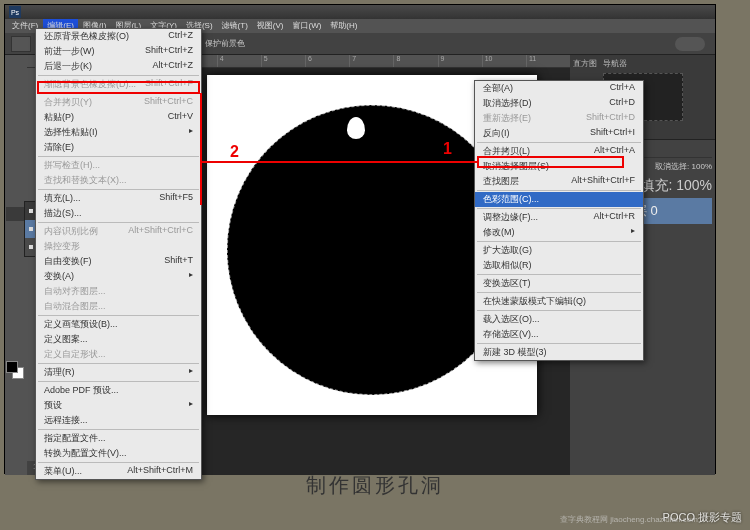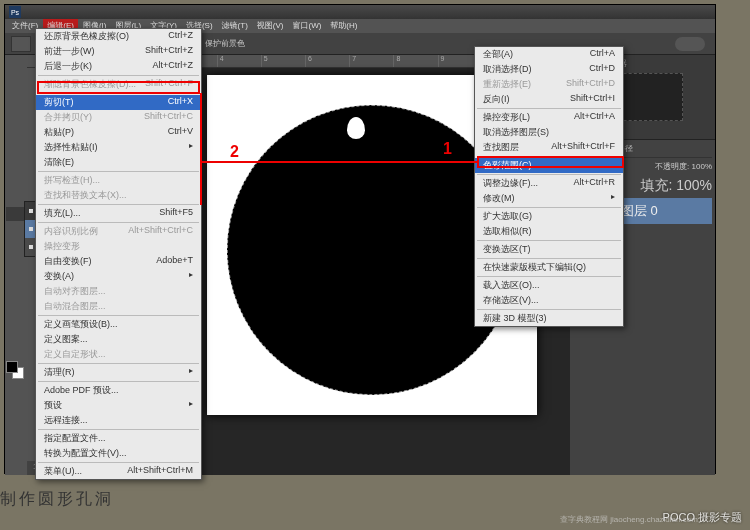--- a/index.html
+++ b/index.html
@@ -2,21 +2,21 @@
 <html><head>
 <meta charset="utf-8">
 <style>
 *{margin:0;padding:0;box-sizing:border-box;font-family:"Microsoft YaHei",Arial,sans-serif}
 body{background:#7a7564;width:750px;height:530px;overflow:hidden;position:relative}
 .ps-window{position:absolute;top:4px;left:4px;width:712px;height:470px;background:#222;border:1px solid #000}
 .title-bar{height:14px;background:linear-gradient(#4a4a4a,#333);display:flex;align-items:center}
 .ps-logo{width:12px;height:12px;background:#1f3a5f;margin:0 4px;font-size:7px;color:#fff;display:flex;align-items:center;justify-content:center}
 .menu-bar{height:14px;background:#535353;display:flex;padding-left:3px;gap:1px}
 .menu-item{color:#ddd;font-size:8px;padding:1px 4px;cursor:pointer}
-.menu-item.active{background:#b91c1c}
+.menu-item.active{background:#1d4ed8}
 .option-bar{height:22px;background:#424242;border-bottom:1px solid #222;display:flex;align-items:center;padding:0 6px;gap:8px}
 .opt-icon{width:20px;height:16px;background:#555;border:1px solid #333}
 .opt-text{color:#ccc;font-size:8px}
 .opt-input{width:40px;height:13px;background:#333;border:1px solid #222;color:#ccc;font-size:8px;padding:0 3px}
 .checkbox{width:10px;height:10px;background:#333;border:1px solid #666}
 .workspace{display:flex;height:420px}
 .tool-panel{width:22px;background:#535353;display:flex;flex-direction:column;gap:1px;padding:2px 1px}
 .tool{width:18px;height:14px;background:#535353;border:1px solid transparent;cursor:pointer}
 .tool.sel{background:#3a3a3a}
 .color-sw{width:18px;height:18px;margin-top:4px;position:relative}
@@ -49,41 +49,41 @@
 .layer-thumb::after{content:"";position:absolute;top:2px;left:4px;width:16px;height:16px;background:#000;border-radius:50%}
 .layer-name{color:#eee;font-size:13px}
 
 .dropdown{position:absolute;background:#eaeaea;border:1px solid #555;box-shadow:2px 2px 6px rgba(0,0,0,.5);z-index:100}
 .dd-row{display:flex;justify-content:space-between;font-size:9px;padding:1px 8px;color:#333;cursor:pointer;white-space:nowrap}
 .dd-row.hl{background:#316ac5;color:#fff}
 .dd-row.dis{color:#999}
 .dd-sep{height:1px;background:#bbb;margin:1px 2px}
 .dd-arrow::after{content:"▸";font-size:8px;margin-left:10px}
 .edit-menu{top:28px;left:35px;width:167px}
-.select-menu{top:46px;left:474px;width:150px}
+.select-menu{top:80px;left:474px;width:170px}
 
 .flyout{position:absolute;top:201px;left:24px;width:150px;background:#4a4a4a;border:1px solid #222;z-index:90}
 .fly-row{display:flex;align-items:center;color:#ddd;font-size:9px;padding:2px 4px;gap:4px}
 .fly-row.sel{background:#3a3a3a}
 .fly-row.hl{background:#5a7aa3}
 .fly-sq{width:4px;height:4px;background:#ddd}
 .fly-icon{width:14px;height:14px;background:#666}
 .fly-key{margin-left:auto;color:#aaa}
 
 .red-box{position:absolute;border:2px solid #e00;z-index:200;pointer-events:none}
 .red1{top:81px;left:37px;width:163px;height:13px}
 .red2{top:156px;left:477px;width:147px;height:12px}
 .red-line{position:absolute;background:#e00;z-index:199;pointer-events:none}
 .rl1{top:93px;left:200px;width:2px;height:112px}
 .rl2{top:161px;left:200px;width:277px;height:2px}
 .red-num{position:absolute;color:#e00;font-size:16px;font-weight:bold;z-index:201}
 .rn1{top:140px;left:443px}
 .rn2{top:143px;left:230px}
 
-.caption{position:absolute;top:489px;left:0;width:750px;color:#333;font-size:16px;letter-spacing:3px}
+.caption{position:absolute;top:472px;left:0;width:750px;text-align:center;color:#333;font-size:20px;letter-spacing:3px}
 .watermark{position:absolute;bottom:5px;right:8px;color:#fff;font-size:11px;opacity:.8;text-shadow:0 0 3px #000}
 .watermark2{position:absolute;bottom:5px;left:560px;color:#ddd;font-size:8px;opacity:.6}
 .top-right-btn{position:absolute;top:32px;right:10px;width:30px;height:14px;background:#555;border-radius:7px}
 </style>
 </head>
 <body>
 
 <div class="ps-window">
   <div class="title-bar">
     <div class="ps-logo">Ps</div>
@@ -176,21 +176,21 @@
         <div class="nav-thumb"></div>
       </div>
       <div class="layers-panel">
         <div class="layer-tabs">
           <span class="layer-tab act">图层</span>
           <span class="layer-tab">通道</span>
           <span class="layer-tab">路径</span>
         </div>
         <div class="layer-opts">
           <select class="layer-sel"><option>正常</option></select>
-          <span style="color:#ccc;font-size:8px"><span>不透明度:</span> <span>100%</span></span>
+          <span style="color:#ccc;font-size:8px"><span>取消选择:</span> <span>100%</span></span>
         </div>
         <div class="layer-opts">
           <span style="color:#ccc;font-size:8px">锁定:</span>
           <span style="color:#ccc;font-size:14px"><span>填充:</span> <span>100%</span></span>
         </div>
         <div class="layer-row active">
           <span class="eye">👁</span>
           <div class="layer-thumb"></div>
           <span class="layer-name">图层 0</span>
         </div>
@@ -211,24 +211,20 @@
     <div class="dd-row">
       <span>后退一步(K)</span>
       <span>Alt+Ctrl+Z</span>
     </div>
     <div class="dd-sep"></div>
     <div class="dd-row dis">
       <span>渐隐背景色橡皮擦(D)...</span>
       <span>Shift+Ctrl+F</span>
     </div>
     <div class="dd-sep"></div>
-    <div class="dd-row hl">
-      <span>剪切(T)</span>
-      <span>Ctrl+X</span>
-    </div>
     <div class="dd-row dis">
       <span>合并拷贝(Y)</span>
       <span>Shift+Ctrl+C</span>
     </div>
     <div class="dd-row">
       <span>粘贴(P)</span>
       <span>Ctrl+V</span>
     </div>
     <div class="dd-row dd-arrow">
       <span>选择性粘贴(I)</span>
@@ -245,32 +241,36 @@
     </div>
     <div class="dd-row dis">
       <span>查找和替换文本(X)...</span>
       <span></span>
     </div>
     <div class="dd-sep"></div>
     <div class="dd-row">
       <span>填充(L)...</span>
       <span>Shift+F5</span>
     </div>
+    <div class="dd-row">
+      <span>描边(S)...</span>
+      <span></span>
+    </div>
     <div class="dd-sep"></div>
     <div class="dd-row dis">
       <span>内容识别比例</span>
       <span>Alt+Shift+Ctrl+C</span>
     </div>
     <div class="dd-row dis">
       <span>操控变形</span>
       <span></span>
     </div>
     <div class="dd-row">
       <span>自由变换(F)</span>
-      <span>Adobe+T</span>
+      <span>Shift+T</span>
     </div>
     <div class="dd-row dd-arrow">
       <span>变换(A)</span>
       <span></span>
     </div>
     <div class="dd-row dis">
       <span>自动对齐图层...</span>
       <span></span>
     </div>
     <div class="dd-row dis">
@@ -336,21 +336,21 @@
     <div class="dd-row dis">
       <span>重新选择(E)</span>
       <span>Shift+Ctrl+D</span>
     </div>
     <div class="dd-row">
       <span>反向(I)</span>
       <span>Shift+Ctrl+I</span>
     </div>
     <div class="dd-sep"></div>
     <div class="dd-row">
-      <span>操控变形(L)</span>
+      <span>合并拷贝(L)</span>
       <span>Alt+Ctrl+A</span>
     </div>
     <div class="dd-row">
       <span>取消选择图层(S)</span>
       <span></span>
     </div>
     <div class="dd-row">
       <span>查找图层</span>
       <span>Alt+Shift+Ctrl+F</span>
     </div>

